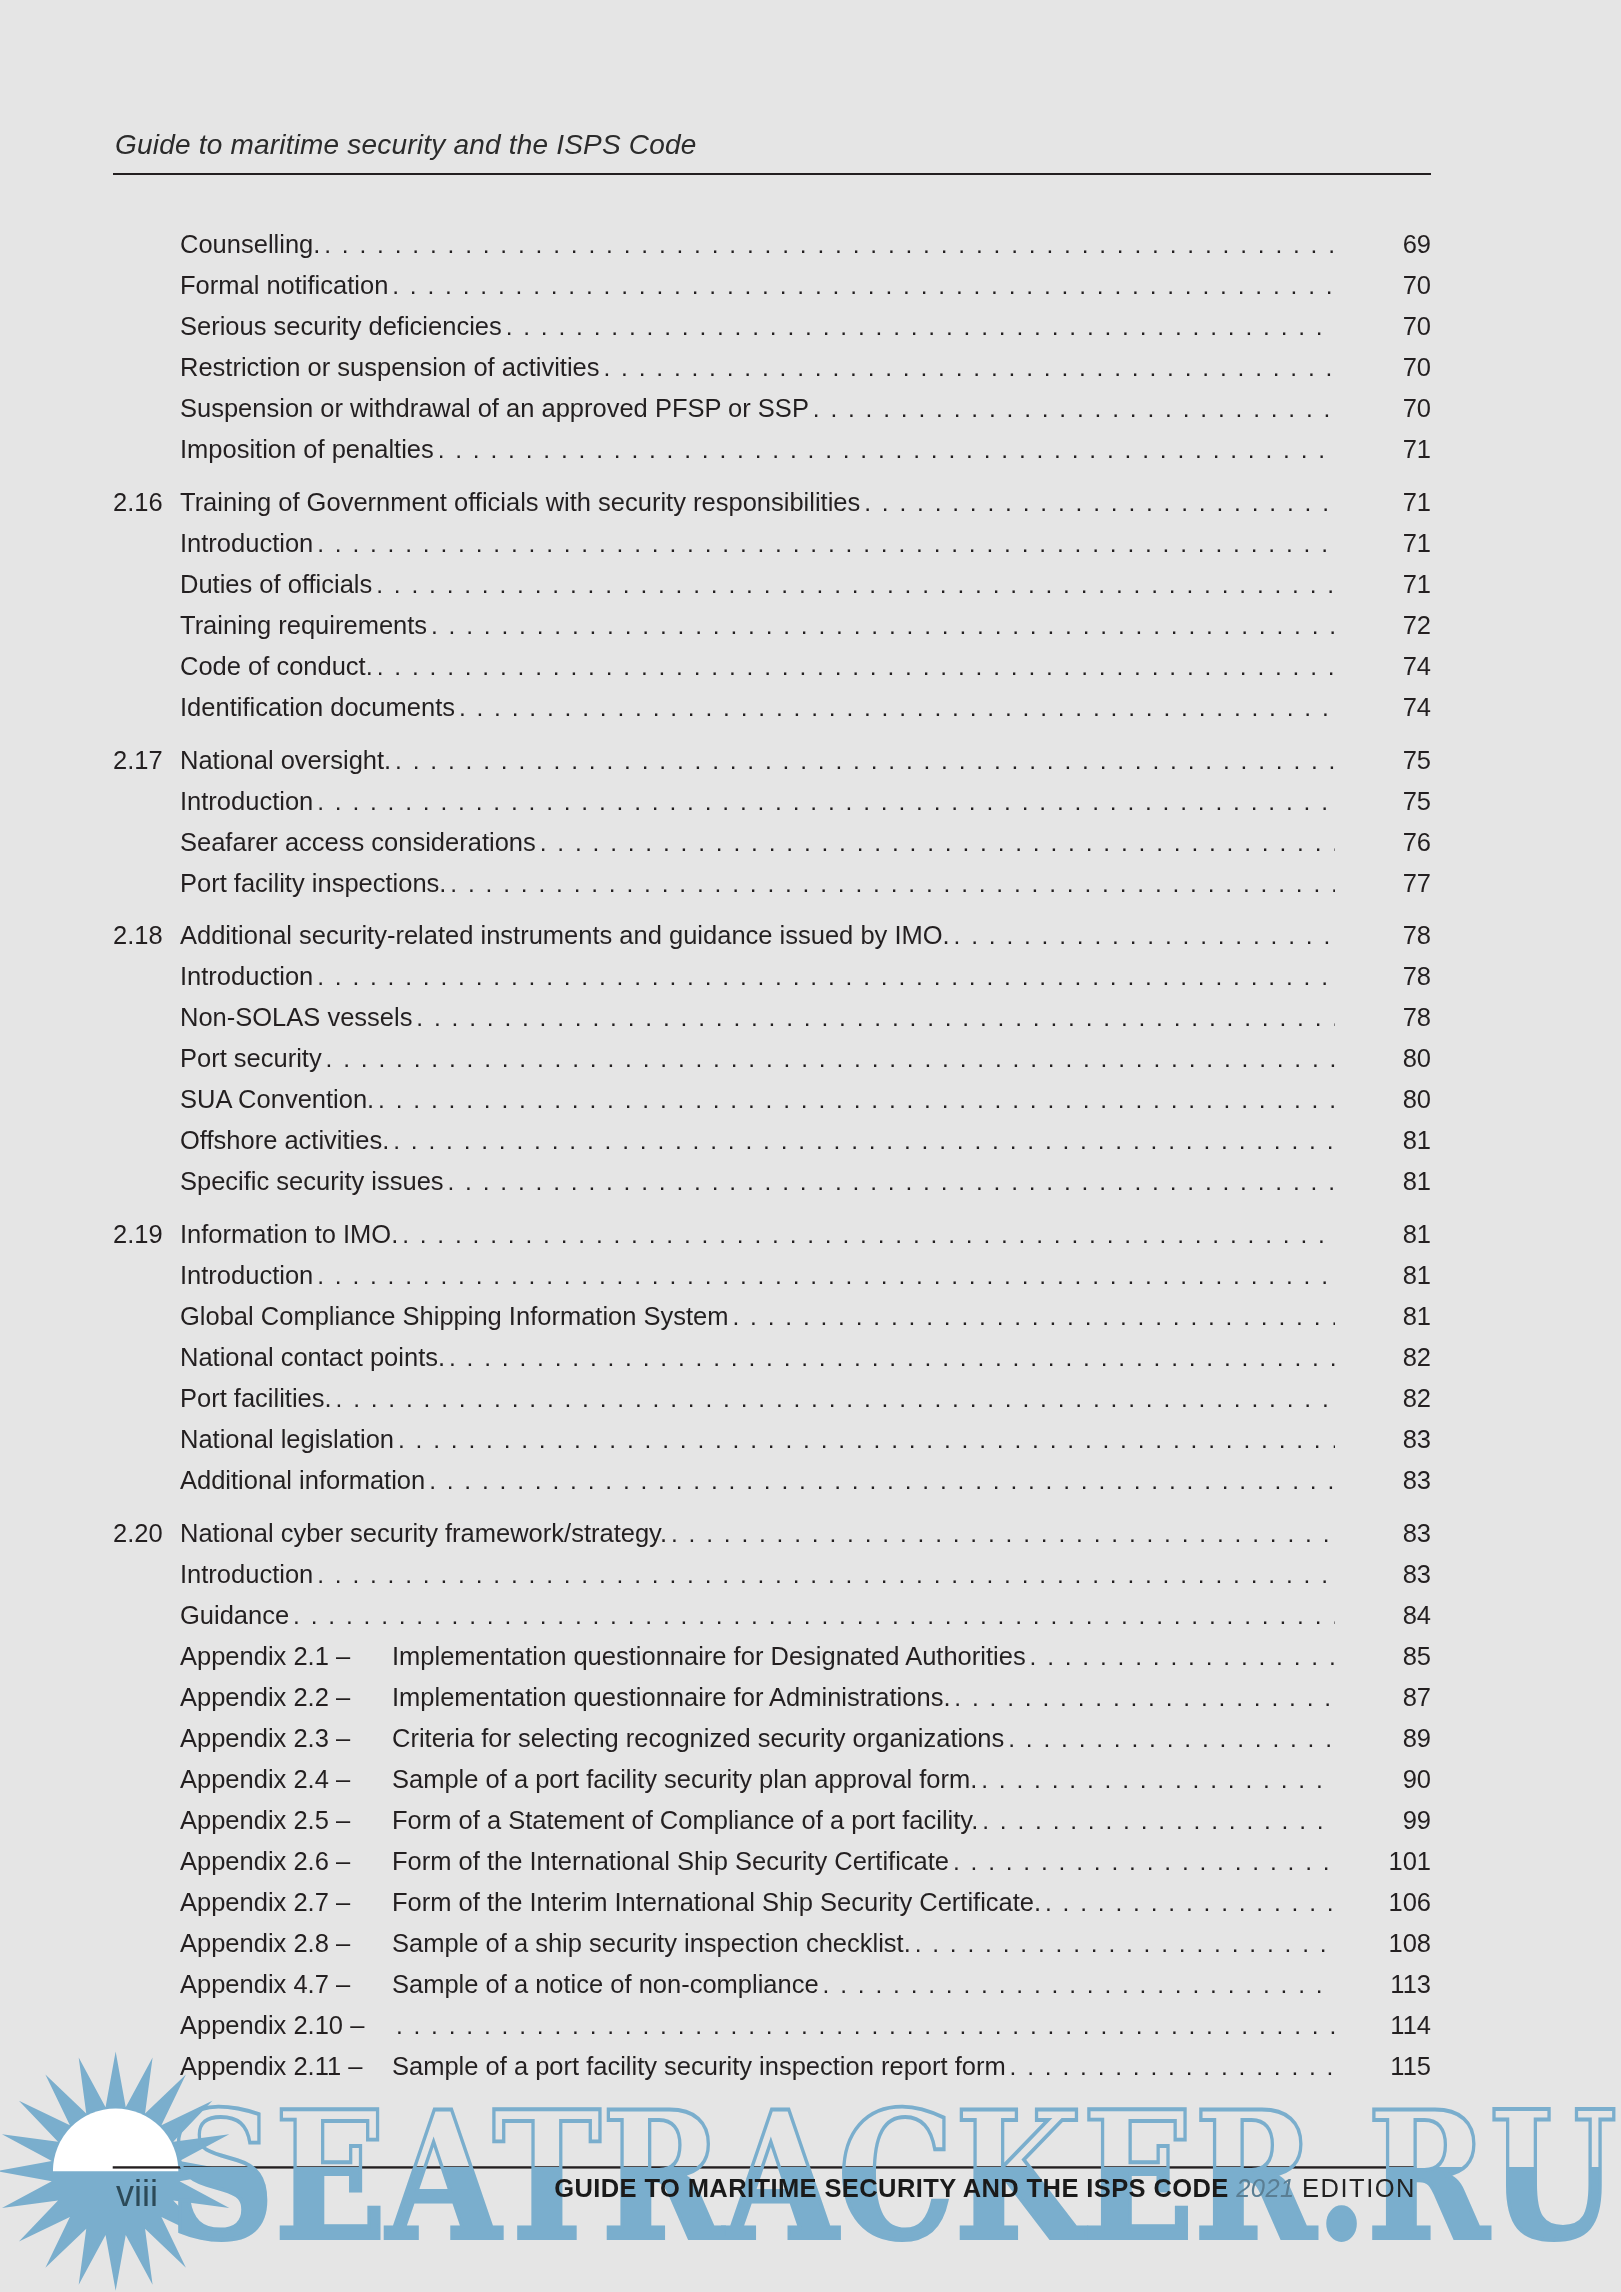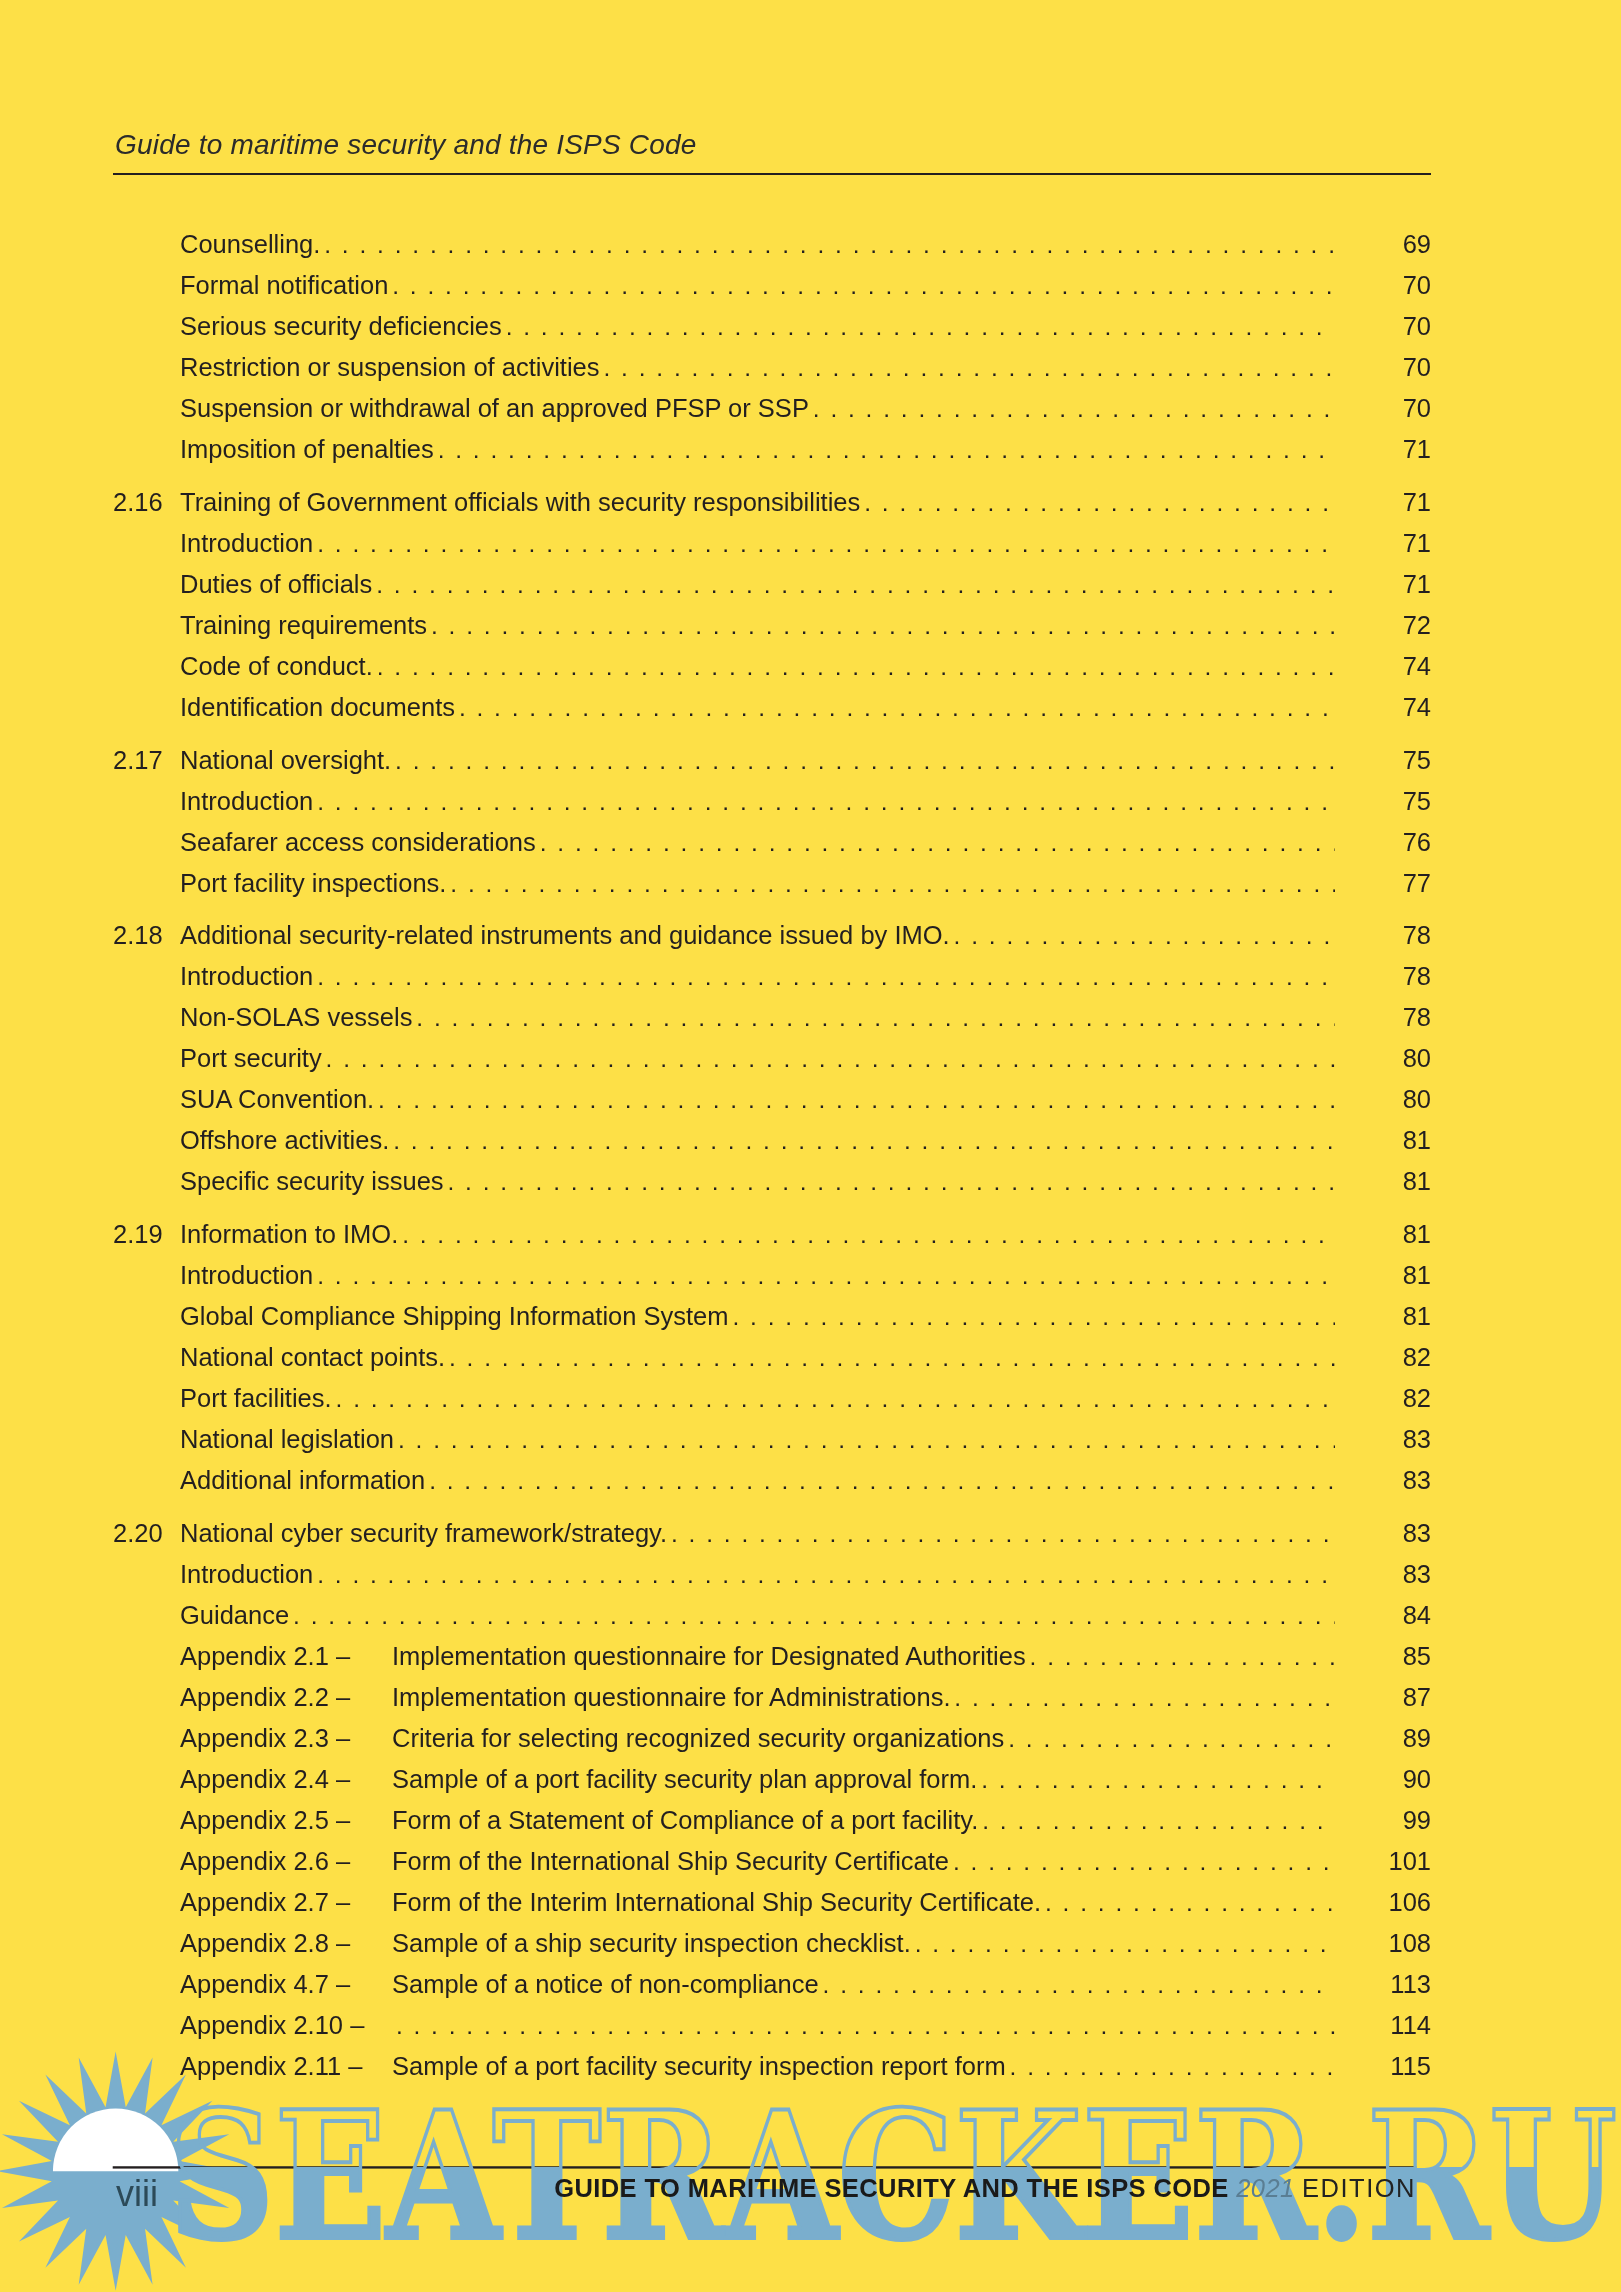--- a/index.html
+++ b/index.html
@@ -1,18 +1,18 @@
 <!DOCTYPE html>
 <html><head>
 <meta charset="utf-8">
 <style>
   html,body { margin:0; padding:0; background:#ffffff; }
   .page {
     position:relative; width:1621px; height:2293px;
-    background:#fde047; overflow:hidden;
+    background:#e5e5e5; overflow:hidden;
     font-family:"Liberation Sans", sans-serif;
     color:#231f20;
   }
   
   .runhead {
     position:absolute; left:115px; top:129px;
     font-style:italic; font-size:28px; color:#2b2b2b;
     letter-spacing:0.2px;
   }
   .head-rule {

